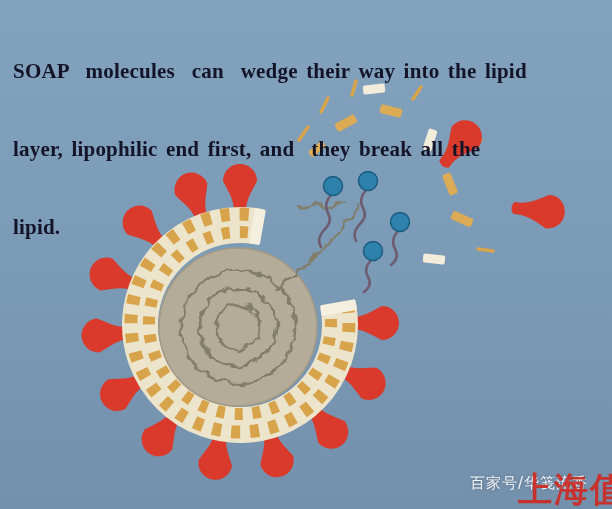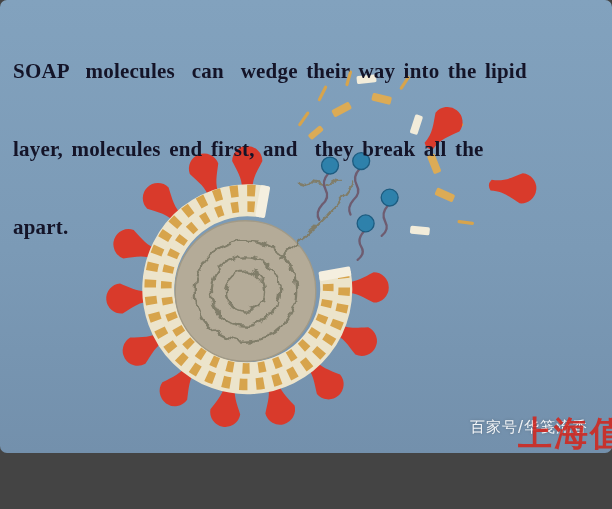--- a/index.html
+++ b/index.html
@@ -1,21 +1,20 @@
 <!DOCTYPE html>
 <html><head>
 <meta charset="utf-8">
 <style>
   * { margin:0; padding:0; box-sizing:border-box; }
   html,body { background:#444; }
   .stage {
-    position:relative; width:612px; height:453px; overflow:hidden;
+    position:relative; width:612px; height:509px; overflow:hidden;
     background:linear-gradient(180deg,#82a2be 0%, #7b9ab6 55%, #7390ac 100%);
     font-family:"Liberation Serif","DejaVu Serif",serif;
-    border-radius:7px;
   }
   .caption {
     position:absolute; top:6px; left:13px; width:592px;
     color:#141428; font-weight:700; font-size:21px; line-height:1.24;
     letter-spacing:.2px; word-spacing:3px; white-space:pre;
   }
   svg.art { position:absolute; inset:0; width:100%; height:100%; }
   .wm-pub {
     position:absolute; right:24px; bottom:16px;
     color:rgba(255,255,255,.92);
@@ -120,20 +119,20 @@
     </g>
 
     <g fill="#d93a2b">
       <use href="#spike" transform="translate(444 164) rotate(-52)"></use>
       <use href="#spike" transform="translate(514 208) rotate(6)"></use>
     </g>
   </svg>
 
   <div class="caption">
     <div>SOAP  molecules  can  wedge their way into the lipid</div>
-    <div>layer, molecules end first, and  they break all the</div>
-    <div>apart.</div>
+    <div>layer, lipophilic end first, and  they break all the</div>
+    <div>lipid.</div>
   </div>
 
   <div class="wm-pub">百家号/华笺流香</div>
   <div class="wm-stamp">上海值</div>
 
 </div>
 
 </body></html>

